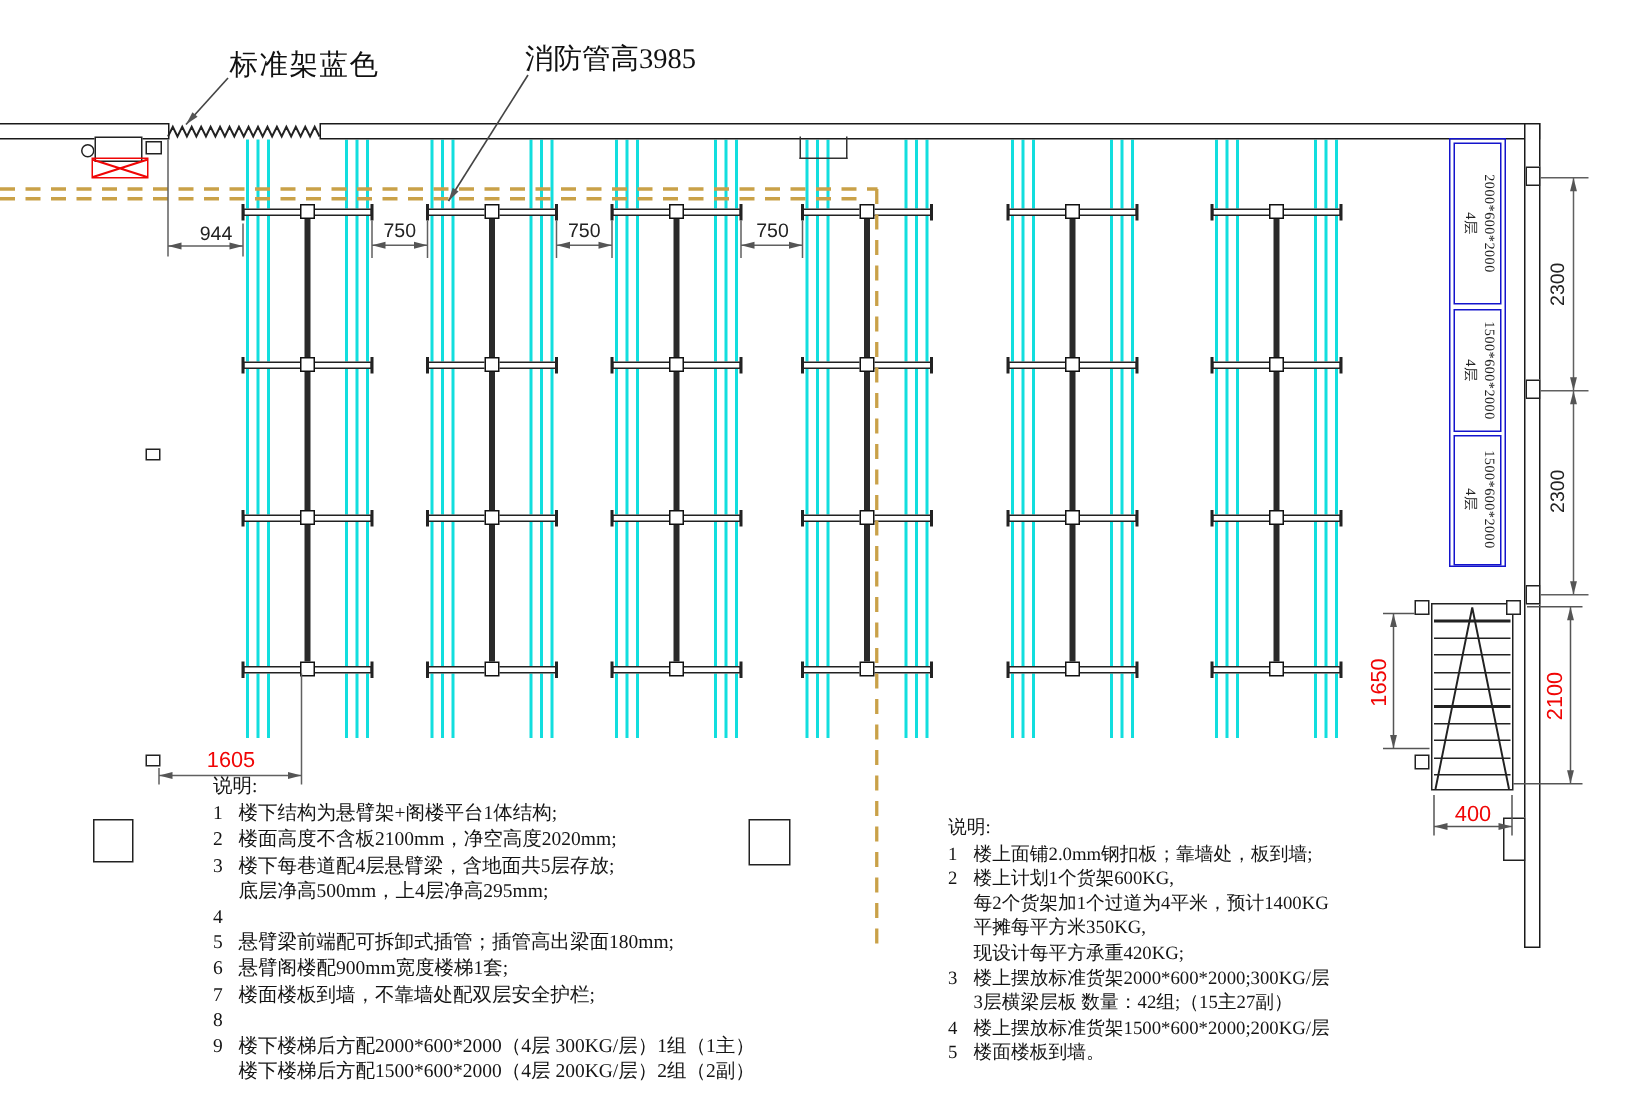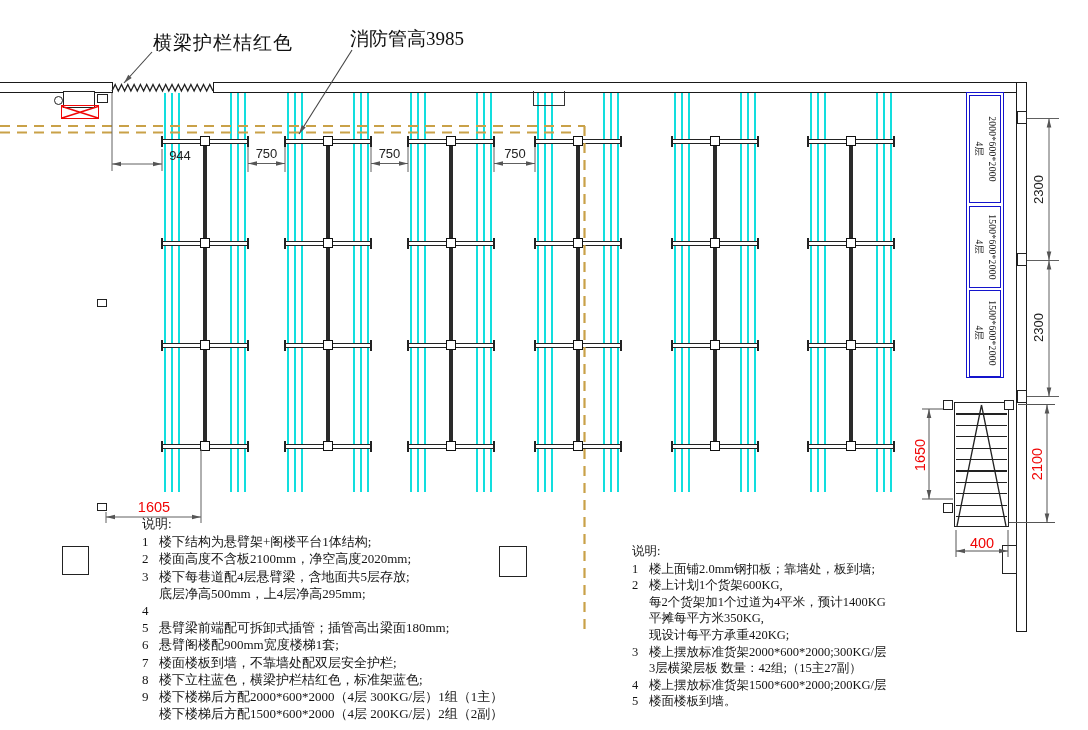--- a/index.html
+++ b/index.html
@@ -276,24 +276,24 @@
         </div>
       </div>
       <div class="abs bluebox" style="left: 969px; top: 289.5px; width: 32px; height: 87px;">
         <div class="vwrap" style="width: 87px;">
           <div>1500*600*2000</div>
           <div>4层</div>
         </div>
       </div>
     </div>
 
-  <div class="biglabel" style="left:153px;top:30px;">横梁护栏桔红色</div>
+  <div class="biglabel" style="left:153px;top:30px;">标准架蓝色</div>
   <div class="biglabel" style="left:350px;top:26px;letter-spacing:0;">消防管高3985</div>
 
-  <div class="dim" style="left:114px;top:148px;width:60px;padding-left:36px;">944</div>
+  <div class="dim" style="left:114px;top:148px;width:60px;">944</div>
   <div class="dim" style="left:249px;top:146px;width:35px;">750</div>
   <div class="dim" style="left:372px;top:146px;width:35px;">750</div>
   <div class="dim" style="left:496px;top:146px;width:38px;">750</div>
   <div class="dim dimred" style="left:132px;top:499px;width:44px;">1605</div>
   <div class="dim rot" style="left:1016px;top:182px;width:44px;">2300</div>
   <div class="dim rot" style="left:1016px;top:320px;width:44px;">2300</div>
   <div class="dim dimred rot" style="left:898px;top:447px;width:44px;">1650</div>
   <div class="dim dimred rot" style="left:1015px;top:456px;width:44px;">2100</div>
   <div class="dim dimred" style="left:961px;top:535px;width:42px;">400</div>
 
@@ -326,21 +326,20 @@
         <div class="nrow">
           <span class="nnum">6</span>
           <span>悬臂阁楼配900mm宽度楼梯1套;</span>
         </div>
         <div class="nrow">
           <span class="nnum">7</span>
           <span>楼面楼板到墙，不靠墙处配双层安全护栏;</span>
         </div>
         <div class="nrow">
           <span class="nnum">8</span>
-          <span>楼下立柱蓝色，横梁护栏桔红色，标准架蓝色;</span>
         </div>
         <div class="nrow">
           <span class="nnum">9</span>
           <span>楼下楼梯后方配2000*600*2000（4层 300KG/层）1组（1主）</span>
         </div>
         <div class="nrow">
           <span class="nnum"></span>
           <span>楼下楼梯后方配1500*600*2000（4层 200KG/层）2组（2副）</span>
         </div>
       </div>

